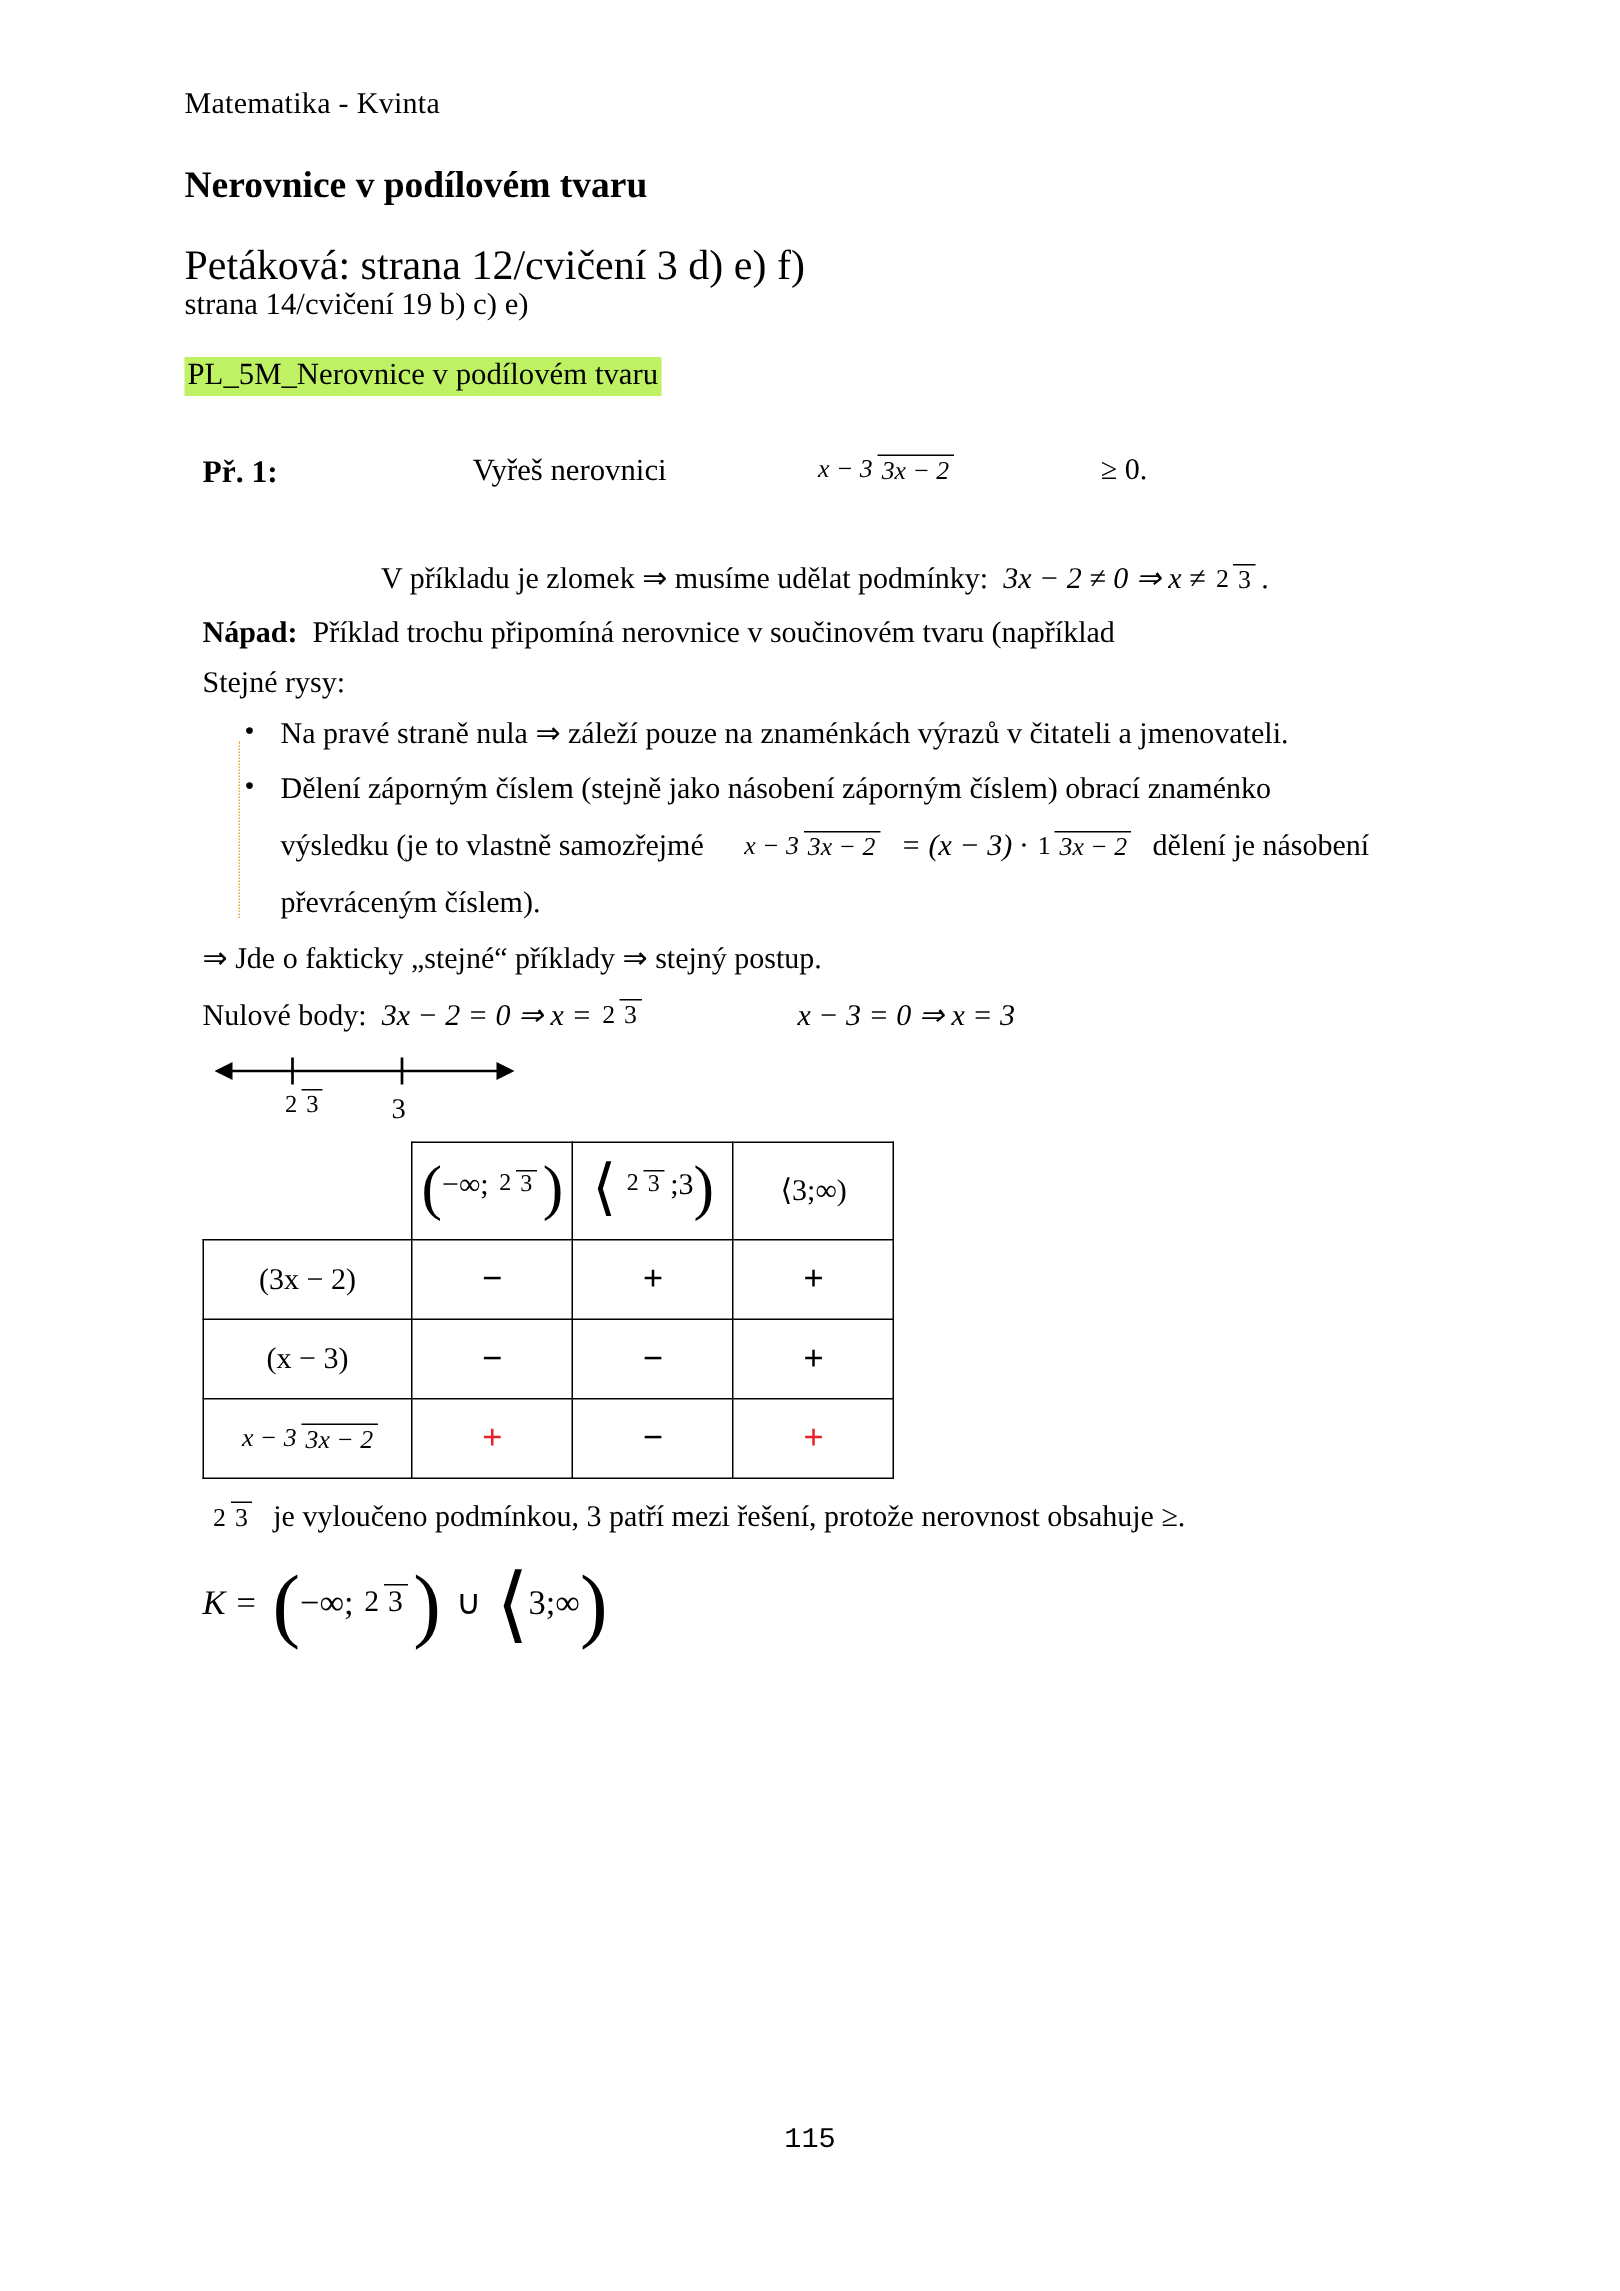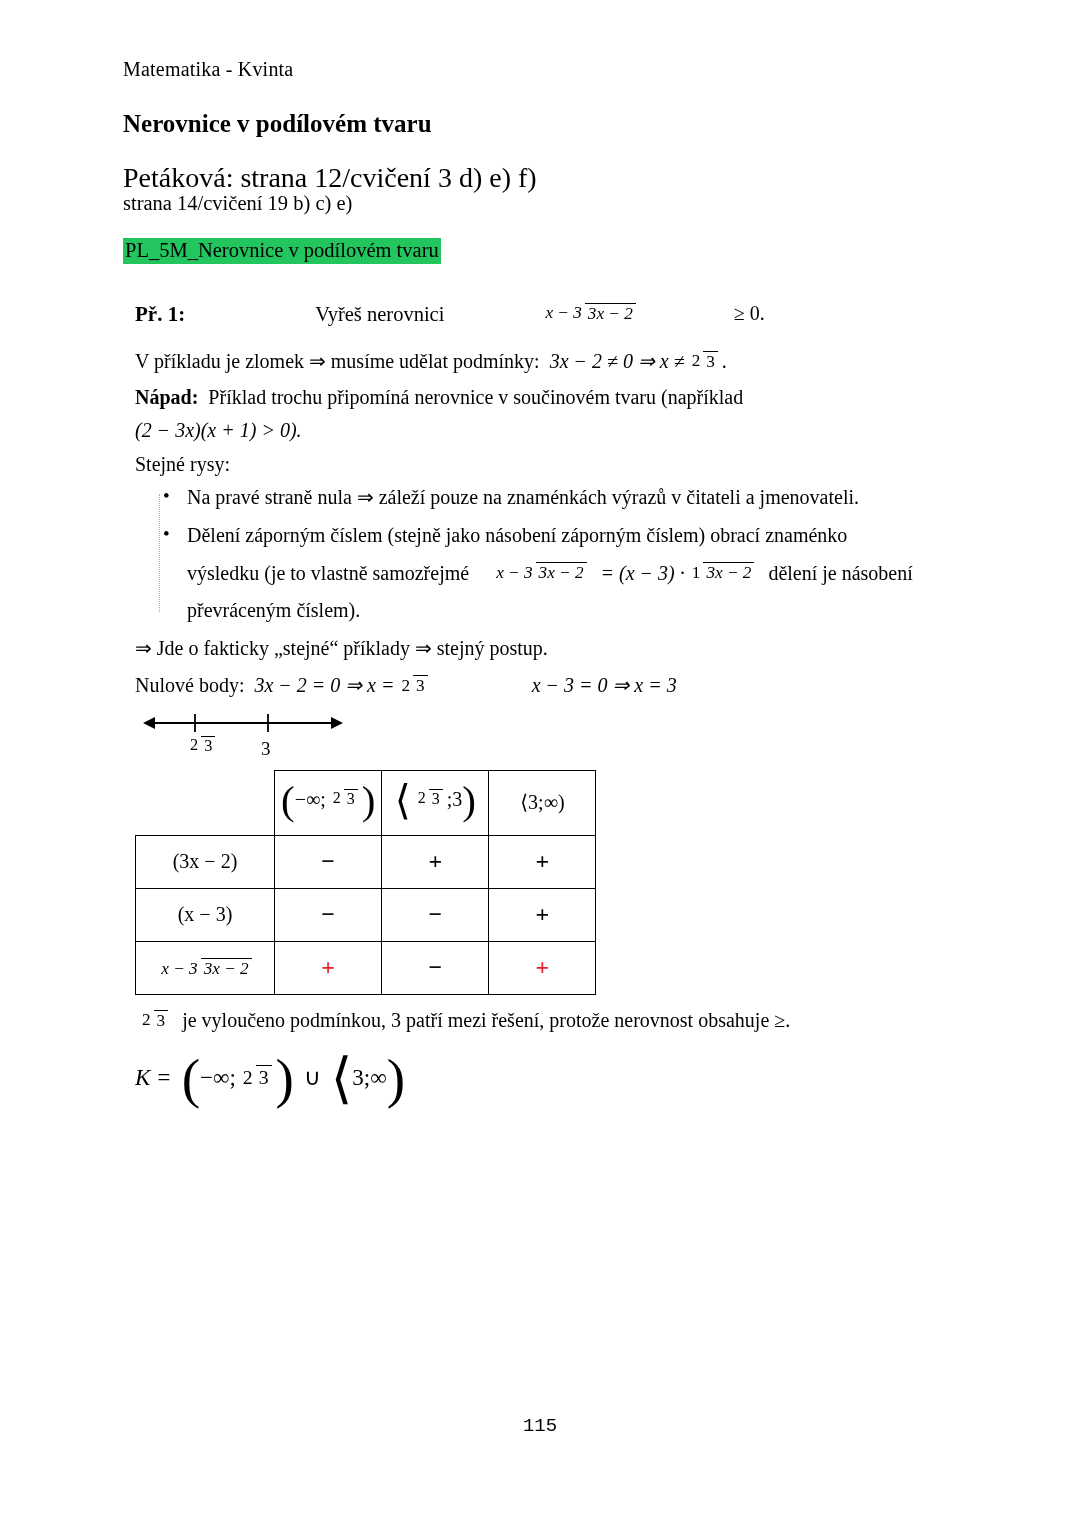--- a/index.html
+++ b/index.html
@@ -45,21 +45,21 @@
     position: absolute;
     left: 123px;
     top: 192px;
     font-size: 20.5px;
   }
   .highlight {
     position: absolute;
     left: 123px;
     top: 238px;
     font-size: 20.5px;
-    background: #22c55e;
+    background: #bef264;
     padding: 1px 2px 2px 2px;
   }
 
   
   .ws {
     position: absolute;
     left: 135px;
     top: 288px;
     width: 830px;
     font-family: "Liberation Serif", serif;
@@ -84,28 +84,28 @@
     line-height: 1.12;
     position: relative;
     top: -1px;
   }
   .frac .num { padding: 0 3px; }
   .frac .den { padding: 0 3px; border-top: 1.3px solid #000; }
   .frac.small { font-size: 0.8em; }
 
   .line-pr1 {
     position: relative;
-    margin-bottom: 8px;
+    margin-bottom: 33px;
     min-height: 52px;
     gap: 42px;
   }
   .pr1-label { font-weight: bold; font-size: 21px; }
   .pr1-text { font-size: 20.5px; }
 
-  .para { margin-bottom: 8px; }
+  .para { margin-bottom: 8px; justify-content: center; }
   .para2 { margin-bottom: 6px; }
 
   ul.rysy {
     margin: 4px 0 2px 0;
     padding-left: 52px;
     list-style: none;
   }
   ul.rysy > li {
     position: relative;
     margin-bottom: 10px;
@@ -250,23 +250,20 @@
         <span class="num">2</span>
         <span class="den">3</span>
       </span>
       <span>.</span>
     </div>
 
     <div class="row para2">
       <span class="b">Nápad:</span>
       <span class="sp10"></span>
       <span>Příklad trochu připomíná nerovnice v součinovém tvaru (například</span>
-    </div>
-    <div class="row para2">
-      <span class="mathit">(2 − 3x)(x + 1) &gt; 0).</span>
     </div>
 
     <div class="para2">Stejné rysy:</div>
 
     <ul class="rysy">
       <li>
         <span>Na pravé straně nula ⇒ záleží pouze na znaménkách výrazů v čitateli a jmenovateli.</span>
       </li>
       <li>
         <span>Dělení záporným číslem (stejně jako násobení záporným číslem) obrací znaménko</span>

